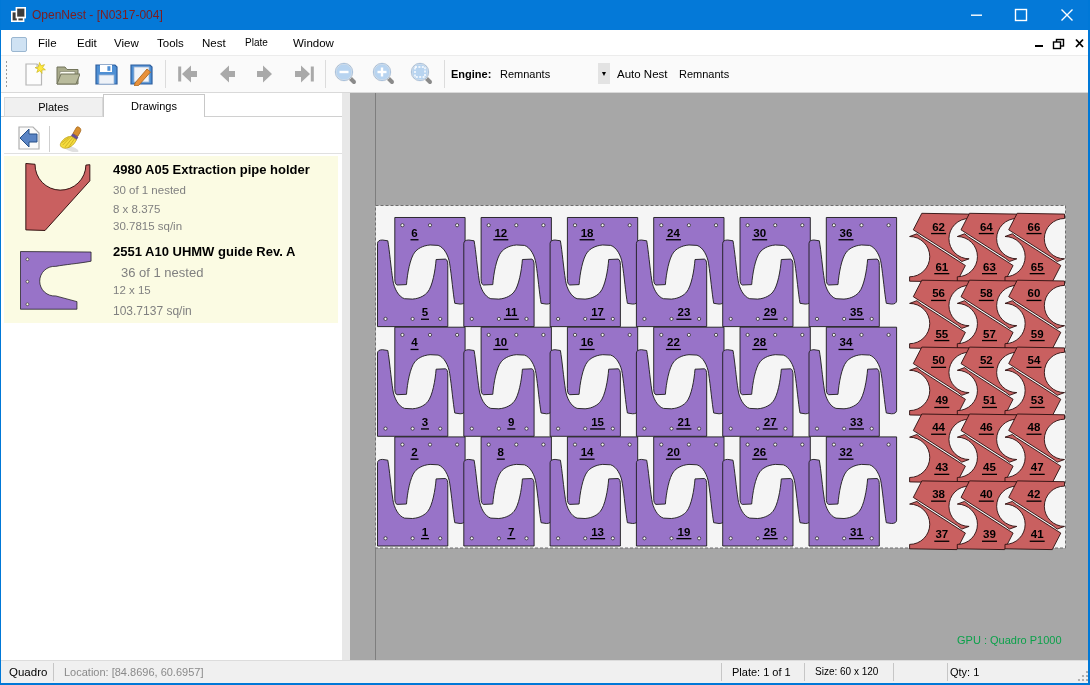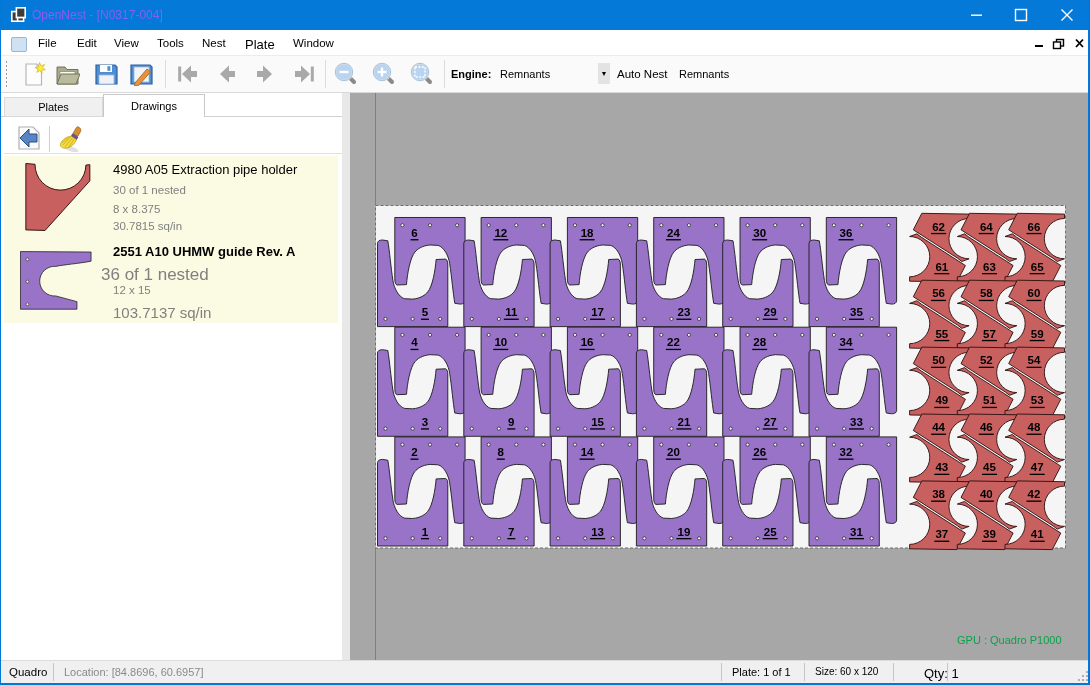--- a/index.html
+++ b/index.html
@@ -5,34 +5,34 @@
 .abs{position:absolute}
 body{position:relative;background:#fff;border-left:1px solid #0078d7;border-right:2px solid #0078d7;}
 .vsep{position:absolute;width:1px;background:#c6c6c6}
 </style></head><body>
 <div class="abs" style="left:-1px;top:0;width:1090px;height:30px;background:#0479d8"></div>
 <svg class="abs" style="left:10px;top:7px" width="15" height="15" viewBox="0 0 15 15">
     <rect x="0.8" y="4.6" width="7.2" height="9.6" fill="#3c3c3c" stroke="#fff" stroke-width="1.6"></rect>
     <rect x="5.4" y="0.8" width="8.8" height="9.8" fill="#3c3c3c" stroke="#fff" stroke-width="1.6"></rect>
     <rect x="6.6" y="10.6" width="6" height="3.6" fill="#3c3c3c" stroke="#fff" stroke-width="1.6"></rect>
   </svg>
-<div class="abs" style="left:31px;top:8px;color:#8b5cf6;font-size:12px;">OpenNest - [N0317-004]</div>
+<div class="abs" style="left:31px;top:8px;color:#7f1d1d;font-size:12px;">OpenNest - [N0317-004]</div>
 <svg class="abs" style="left:953px;top:0" width="135" height="30" viewBox="0 0 135 30">
     <rect x="17" y="14.5" width="11" height="1.4" fill="#fff"></rect>
     <rect x="61.5" y="9.5" width="11" height="11" fill="none" stroke="#fff" stroke-width="1.4"></rect>
     <path d="M107.5,9.5 L118.5,20.5 M118.5,9.5 L107.5,20.5" stroke="#fff" stroke-width="1.4"></path>
   </svg>
 <div class="abs" style="left:0;top:30px;width:1088px;height:26px;background:#fff;border-bottom:1px solid #ececec"></div>
 <div class="abs" style="left:10px;top:37px;width:16px;height:15px;background:#cfe2f3;border:1px solid #9ab6d0;border-radius:2px"></div>
 <div class="abs" style="left:37px;top:37px;font-size:11.5px;color:#000">File</div>
 <div class="abs" style="left:76px;top:37px;font-size:11.5px;color:#000">Edit</div>
 <div class="abs" style="left:113px;top:37px;font-size:11.5px;color:#000">View</div>
 <div class="abs" style="left:156px;top:37px;font-size:11.5px;color:#000">Tools</div>
 <div class="abs" style="left:201px;top:37px;font-size:11.5px;color:#000">Nest</div>
-<div class="abs" style="left:244px;top:37px;font-size:13px;color:#000">Plate</div>
+<div class="abs" style="left:244px;top:37px;font-size:10px;color:#000">Plate</div>
 <div class="abs" style="left:292px;top:37px;font-size:11.5px;color:#000">Window</div>
 <svg class="abs" style="left:1028px;top:36px" width="58" height="14" viewBox="0 0 58 14">
     <rect x="6" y="9" width="8" height="2" fill="#000"></rect>
     <rect x="27.5" y="3.5" width="7" height="6.5" fill="none" stroke="#000" stroke-width="1.4"></rect>
     <rect x="24.5" y="6" width="7" height="6.5" fill="#fff" stroke="#000" stroke-width="1.4"></rect>
     <path d="M47,3.5 L54,11 M54,3.5 L47,11" stroke="#000" stroke-width="1.8"></path>
   </svg>
 <div class="abs" style="left:0;top:56px;width:1088px;height:37px;background:#fafafa;border-bottom:1px solid #d9d9d9"></div>
 <div class="abs" style="left:4px;top:60px;width:3px;height:29px;background-image:radial-gradient(circle,#9a9a9a 34%,transparent 40%);background-size:3px 4px"></div>
 <svg style="position:absolute;left:21px;top:62px" width="24" height="24" viewBox="0 0 24 24">
@@ -115,36 +115,36 @@
       <path d="M12.5,11.6 L8.5,21.8 M14.4,12.1 L11.5,22 M10.6,11.2 L5.8,21 M8.8,12.6 L4.4,19.2" stroke="#c8a91f" stroke-width="0.7" fill="none"></path>
     </g>
   </svg>
 <div class="abs" style="left:3px;top:153px;width:340px;height:1px;background:#e0e0e0"></div>
 <div class="abs" style="left:3px;top:156px;width:334px;height:167px;background:#fbfbe3"></div>
 <svg style="position:absolute;left:21px;top:163px" width="72" height="68" viewBox="0 0 8.14 8.5">
     <g transform="translate(0.05,0.06)">
       <path d="M 0,0 L 0,8.3 L 2.4,8.375 L 8,2.17 L 8,0.15 L 7.51,0.2 A 3.17,3.17 0 1 1 1.15,0.1 Z" fill="#c96060" stroke="#30100f" stroke-width="0.12"></path>
     </g>
   </svg>
-<div class="abs" style="left:112px;top:162px;font-size:13px;font-weight:normal;color:#000">4980 A05 Extraction pipe holder</div>
+<div class="abs" style="left:112px;top:162px;font-size:13px;font-weight:bold;color:#000">4980 A05 Extraction pipe holder</div>
 <div class="abs" style="left:112px;top:184px;font-size:11.5px;color:#808080">30 of 1 nested</div>
 <div class="abs" style="left:112px;top:203px;font-size:11.5px;color:#808080">8 x 8.375</div>
 <div class="abs" style="left:112px;top:220px;font-size:11.5px;color:#808080">30.7815 sq/in</div>
 <svg style="position:absolute;left:19px;top:247px" width="72" height="67" viewBox="0 0 15.3 12.5">
     <g transform="translate(0.1,0.1)">
       <path d="M 0,0 L 15,0.1 L 15,2.05 C 12,2.6 9.5,2.75 7.49,3.15 A 3.15,3.15 0 1 0 7.49,9.43 L 12,10.64 L 12,12.25 L 0,12.25 Z" fill="#9873c8" stroke="#1b1b1b" stroke-width="0.16"></path>
       <circle cx="1.48" cy="1.65" r="0.3" fill="#fbfbe3" stroke="#1b1b1b" stroke-width="0.12"></circle>
       <circle cx="1.48" cy="6.39" r="0.3" fill="#fbfbe3" stroke="#1b1b1b" stroke-width="0.12"></circle>
       <circle cx="1.48" cy="11.2" r="0.3" fill="#fbfbe3" stroke="#1b1b1b" stroke-width="0.12"></circle>
     </g>
   </svg>
 <div class="abs" style="left:112px;top:244px;font-size:13px;font-weight:bold;color:#000">2551 A10 UHMW guide Rev. A</div>
-<div class="abs" style="left:100px;top:265px;font-size:17px;color:#808080">36 of 1 nested</div>
+<div class="abs" style="left:120px;top:265px;font-size:13px;color:#808080">36 of 1 nested</div>
 <div class="abs" style="left:112px;top:284px;font-size:11.5px;color:#808080">12 x 15</div>
-<div class="abs" style="left:112px;top:304px;font-size:15px;color:#808080">103.7137 sq/in</div>
+<div class="abs" style="left:112px;top:304px;font-size:12px;color:#808080">103.7137 sq/in</div>
 <div class="abs" style="left:341px;top:93px;width:8px;height:567px;background:#e8e8e8"></div>
 <div class="abs" style="left:349px;top:93px;width:739px;height:567px;background:#a7a7a7"></div>
 <svg style="position:absolute;left:349px;top:93px" width="739" height="567" viewBox="349 93 739 567" preserveAspectRatio="none">
     <line x1="374.5" y1="93" x2="374.5" y2="660" stroke="#7e7e7e" stroke-width="1"></line>
     <rect x="374.5" y="205.5" width="690" height="342.5" fill="#f5f5f5" stroke="#6e6e6e" stroke-width="1" stroke-dasharray="3 2"></rect>
     <defs>
       <g id="P5">
         <path d="M 1,108.3 L 1,25 Q 1.3,21.7 6,21.7 L 11.3,22.5 C 13,32 14.5,50 16.4,62 C 17.5,70 22,78.5 28,80.4 L 36,80.8 C 44,80.2 49,76.5 51.2,73.7 C 56,68 58.8,52 59.6,41.2 L 69,40.8 Q 71.3,41.5 71.3,47 L 71.3,108.3 Z" fill="#9873c8" stroke="#1b1b1b" stroke-width="0.9"></path>
         <circle cx="9" cy="100.6" r="1.6" fill="#f5f5f5" stroke="#1b1b1b" stroke-width="0.7"></circle>
         <circle cx="36.1" cy="100.6" r="1.6" fill="#f5f5f5" stroke="#1b1b1b" stroke-width="0.7"></circle>
@@ -331,21 +331,21 @@
 <div class="abs" style="left:0;top:660px;width:1088px;height:23px;background:#f0f0f0;border-top:1px solid #dcdcdc"></div>
 <div class="abs" style="left:8px;top:666px;font-size:11.5px;color:#000">Quadro</div>
 <div class="vsep" style="left:52px;top:663px;height:18px"></div>
 <div class="abs" style="left:63px;top:666px;font-size:11px;color:#8a8a8a">Location: [84.8696, 60.6957]</div>
 <div class="vsep" style="left:720px;top:663px;height:18px"></div>
 <div class="vsep" style="left:803px;top:663px;height:18px"></div>
 <div class="vsep" style="left:892px;top:663px;height:18px"></div>
 <div class="vsep" style="left:946px;top:663px;height:18px"></div>
 <div class="abs" style="left:731px;top:666px;font-size:11px;color:#000">Plate: 1 of 1</div>
 <div class="abs" style="left:814px;top:666px;font-size:10px;color:#000">Size: 60 x 120</div>
-<div class="abs" style="left:923px;top:666px;font-size:13px;color:#000">Qty: 1</div>
+<div class="abs" style="left:949px;top:666px;font-size:11px;color:#000">Qty: 1</div>
 <div class="abs" style="left:956px;top:634px;font-size:11px;color:#0ba14a">GPU : Quadro P1000</div>
 <svg class="abs" style="left:1076px;top:670px" width="12" height="12" viewBox="0 0 12 12">
     <g fill="#a0a0a0">
       <circle cx="10" cy="2" r="1.1"></circle>
       <circle cx="10" cy="6" r="1.1"></circle>
       <circle cx="10" cy="10" r="1.1"></circle>
       <circle cx="6" cy="6" r="1.1"></circle>
       <circle cx="6" cy="10" r="1.1"></circle>
       <circle cx="2" cy="10" r="1.1"></circle>
     </g>

